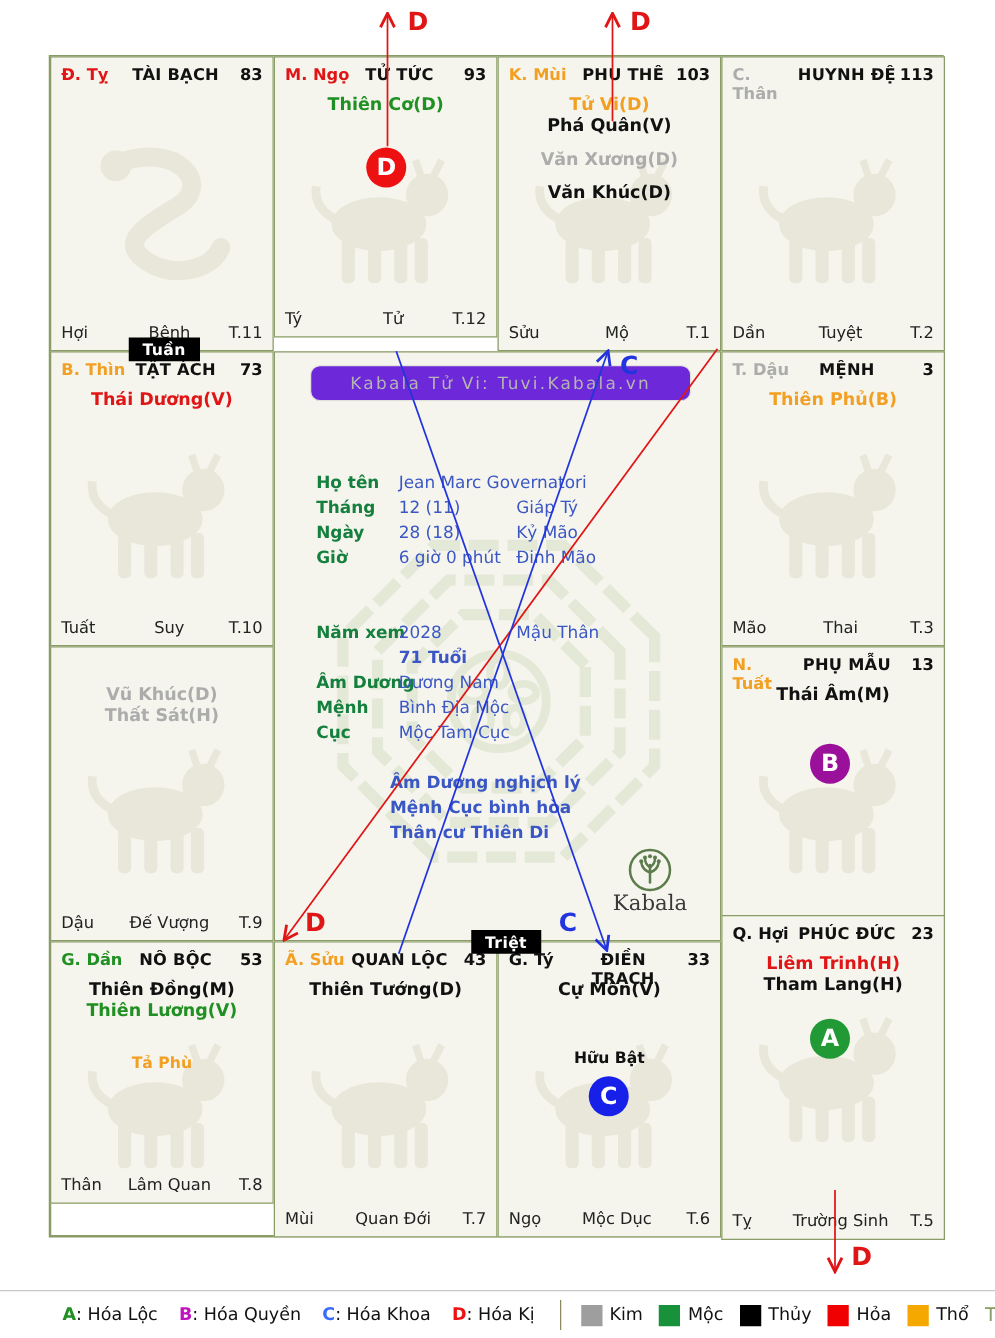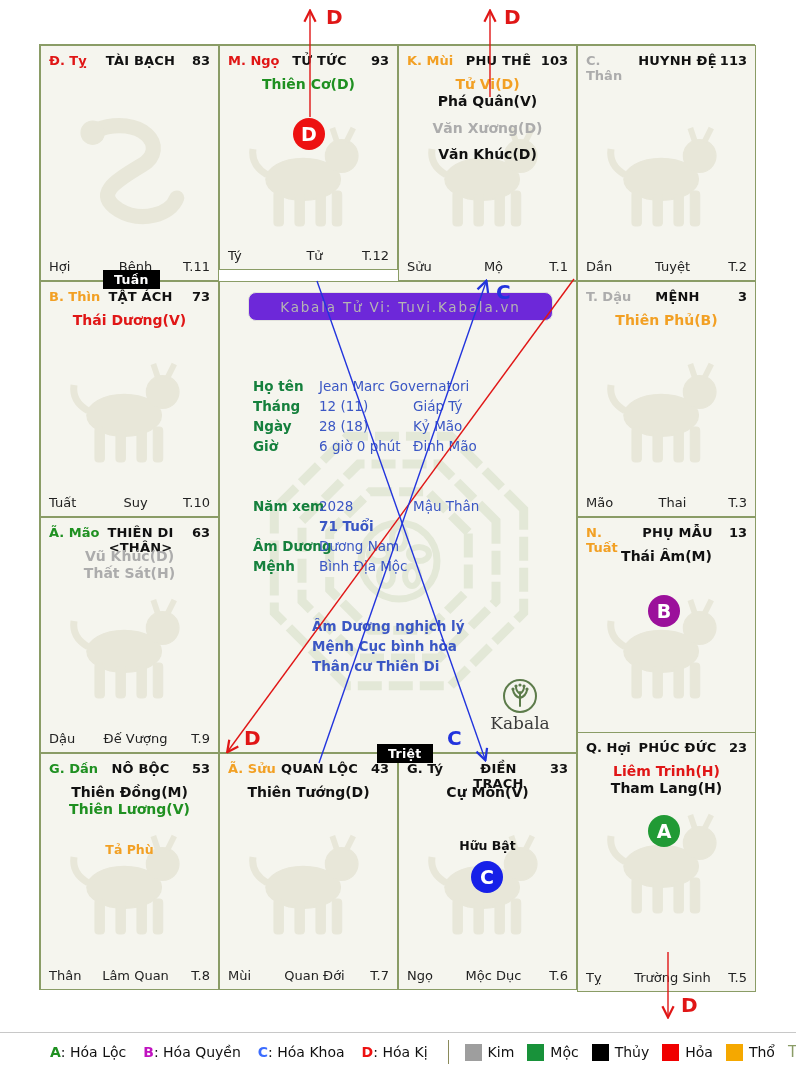--- a/index.html
+++ b/index.html
@@ -202,25 +202,20 @@
       <span>Mão</span>
       <span>Thai</span>
       <span>T.3</span>
     </div>
   </div>
 
   <div class="cell" style="left:40px;top:517px;width:179px;height:236px">
     <svg class="animal" viewBox="0 0 120 120">
         <use href="#sym-quad"></use>
       </svg>
-    <div class="cell-head">
-      <span class="stem" style="color:#1f9021">Ã. Mão</span>
-      <span class="palace">THIÊN DI &lt;THÂN&gt;</span>
-      <span class="num">63</span>
-    </div>
     <div class="stars">
       <div class="star" style="color:#acacac">Vũ Khúc(D)</div>
       <div class="star" style="color:#acacac">Thất Sát(H)</div>
     </div>
     <div class="cell-foot">
       <span>Dậu</span>
       <span>Đế Vượng</span>
       <span>T.9</span>
     </div>
   </div>
@@ -240,21 +235,21 @@
     <div class="token" style="left:70px;top:77px">
       <span class="token-circle" style="background-color:#9b109b">B</span>
     </div>
     <div class="cell-foot">
       <span>Thìn</span>
       <span>Dưỡng</span>
       <span>T.4</span>
     </div>
   </div>
 
-  <div class="cell" style="left:40px;top:753px;width:179px;height:237px">
+  <div class="cell" style="left:40px;top:753px;width:179px;height:210px">
     <svg class="animal" viewBox="0 0 120 120">
         <use href="#sym-quad"></use>
       </svg>
     <div class="cell-head">
       <span class="stem" style="color:#1f9021">G. Dần</span>
       <span class="palace">NÔ BỘC</span>
       <span class="num">53</span>
     </div>
     <div class="stars">
       <div class="star" style="color:#111111">Thiên Đồng(M)</div>
@@ -387,20 +382,25 @@
         <span class="iv2"></span>
       </div>
       <div class="info-row">
         <span class="il">Âm Dương</span>
         <span class="iv">Dương Nam</span>
         <span class="iv2"></span>
       </div>
       <div class="info-row">
         <span class="il">Mệnh</span>
         <span class="iv">Bình Địa Mộc</span>
+        <span class="iv2"></span>
+      </div>
+      <div class="info-row">
+        <span class="il">Cục</span>
+        <span class="iv">Mộc Tam Cục</span>
         <span class="iv2"></span>
       </div>
     </div>
 
     <div id="advisory">
       <div class="adv-line">Âm Dương nghịch lý</div>
       <div class="adv-line">Mệnh Cục bình hòa</div>
       <div class="adv-line">Thân cư Thiên Di</div>
     </div>
 

